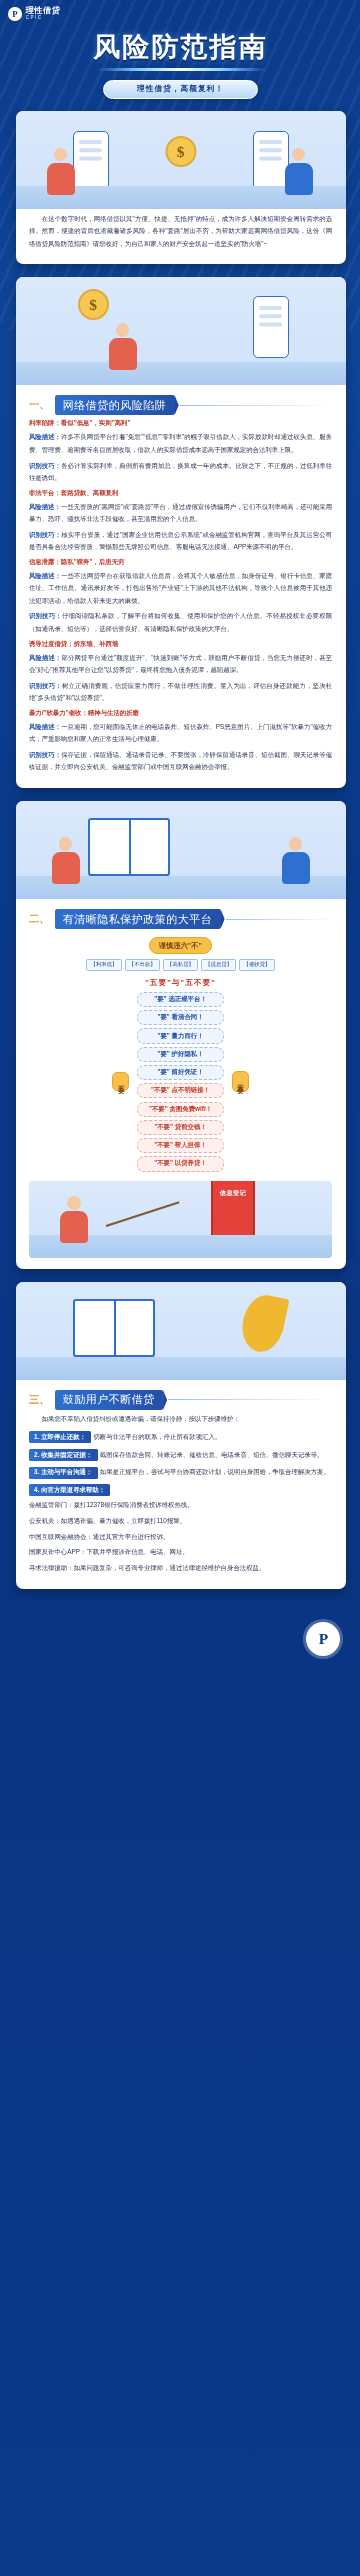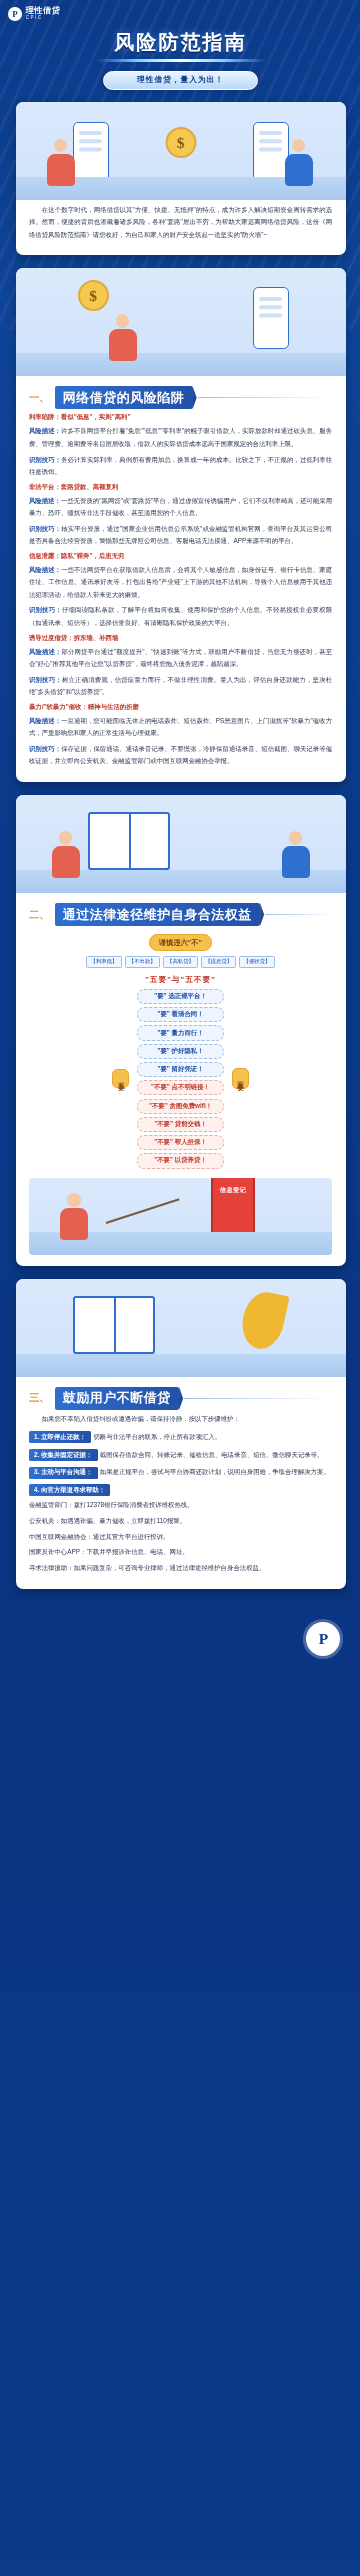--- a/index.html
+++ b/index.html
@@ -43,21 +43,21 @@
     font-family: "Liberation Serif", serif;
   }
   .brand-text { color: #fff; line-height: 1.05; }
   .brand-cn { font-size: 8.2px; font-weight: bold; letter-spacing: 0.5px; }
   .brand-en { font-size: 4.6px; letter-spacing: 1.5px; opacity: .95; }
 
   .hero-title {
     position: relative; z-index: 3;
     text-align: center;
     margin: 5.2px 0 2.1px;
-    font-size: 20px;
+    font-size: 27px;
     font-weight: bold;
     color: #fff;
     letter-spacing: 2.1px;
     font-family: "Liberation Serif", serif;
     text-shadow: 0 1.5px 0 #0a2f74, 0 0 7.2px rgba(120,190,255,.45);
   }
   .hero-underline {
     position: relative; z-index:3;
     width: 170px; height: 2.6px; margin: 3.1px auto 0;
     background: linear-gradient(90deg, rgba(255,255,255,0) 0%, #7fd0ff 25%, #ffffff 50%, #7fd0ff 75%, rgba(255,255,255,0) 100%);
@@ -166,21 +166,21 @@
   .sec-head {
     display: flex; align-items: center; gap: 5.2px;
     margin: 10.3px 0 3.1px;
   }
   .sec-num {
     color: #e0932a; font-size: 10.3px; font-weight: bold;
     font-family: "Liberation Serif", serif;
   }
   .sec-title {
     background: linear-gradient(90deg,#2f6fd0,#2350a8);
-    color: #fff; font-size: 13px; font-weight: bold;
+    color: #fff; font-size: 11px; font-weight: normal;
     padding: 2.6px 8.2px; border-radius: 2.1px; letter-spacing: 0.5px;
     position: relative;
   }
   .sec-title:after{
     content:""; position:absolute; right:-4.1px; top:0; bottom:0; width:4.1px;
     background: linear-gradient(180deg,#2350a8,#1a3f8b);
     clip-path: polygon(0 0, 100% 50%, 0 100%);
   }
   .sec-rule {
     flex: 1; height: 1px;
@@ -278,21 +278,21 @@
   <div class="brand">
     <div class="brand-logo">P</div>
     <div class="brand-text">
       <div class="brand-cn">理性借贷</div>
       <div class="brand-en">CPIC</div>
     </div>
   </div>
 
   <div class="hero-title">风险防范指南</div>
   <div class="hero-underline"></div>
-  <div class="hero-sub">理性借贷，量入为出！</div>
+  <div class="hero-sub">理性借贷，高额复利！</div>
 
   <div class="card">
     <div class="illus">
       <div class="phone l"></div>
       <div class="coin">$</div>
       <div class="phone r"></div>
       <div class="ground"></div>
       <div class="person a">
           <div class="head"></div>
           <div class="body"></div>
@@ -368,21 +368,21 @@
         </div>
       <div class="person b" style="right:36px;">
           <div class="head"></div>
           <div class="body"></div>
         </div>
     </div>
     <div class="card-inner">
 
       <div class="sec-head">
         <span class="sec-num">二、</span>
-        <span class="sec-title">通过法律途径维护自身合法权益</span>
+        <span class="sec-title">有清晰隐私保护政策的大平台</span>
         <span class="sec-rule"></span>
       </div>
 
       <div class="badge-row">
         <span class="badge-pill">谨慎违六"不"</span>
       </div>
 
       <div class="tag-row">
         <span class="tag">【利率低】</span>
         <span class="tag">【不出款】</span>

